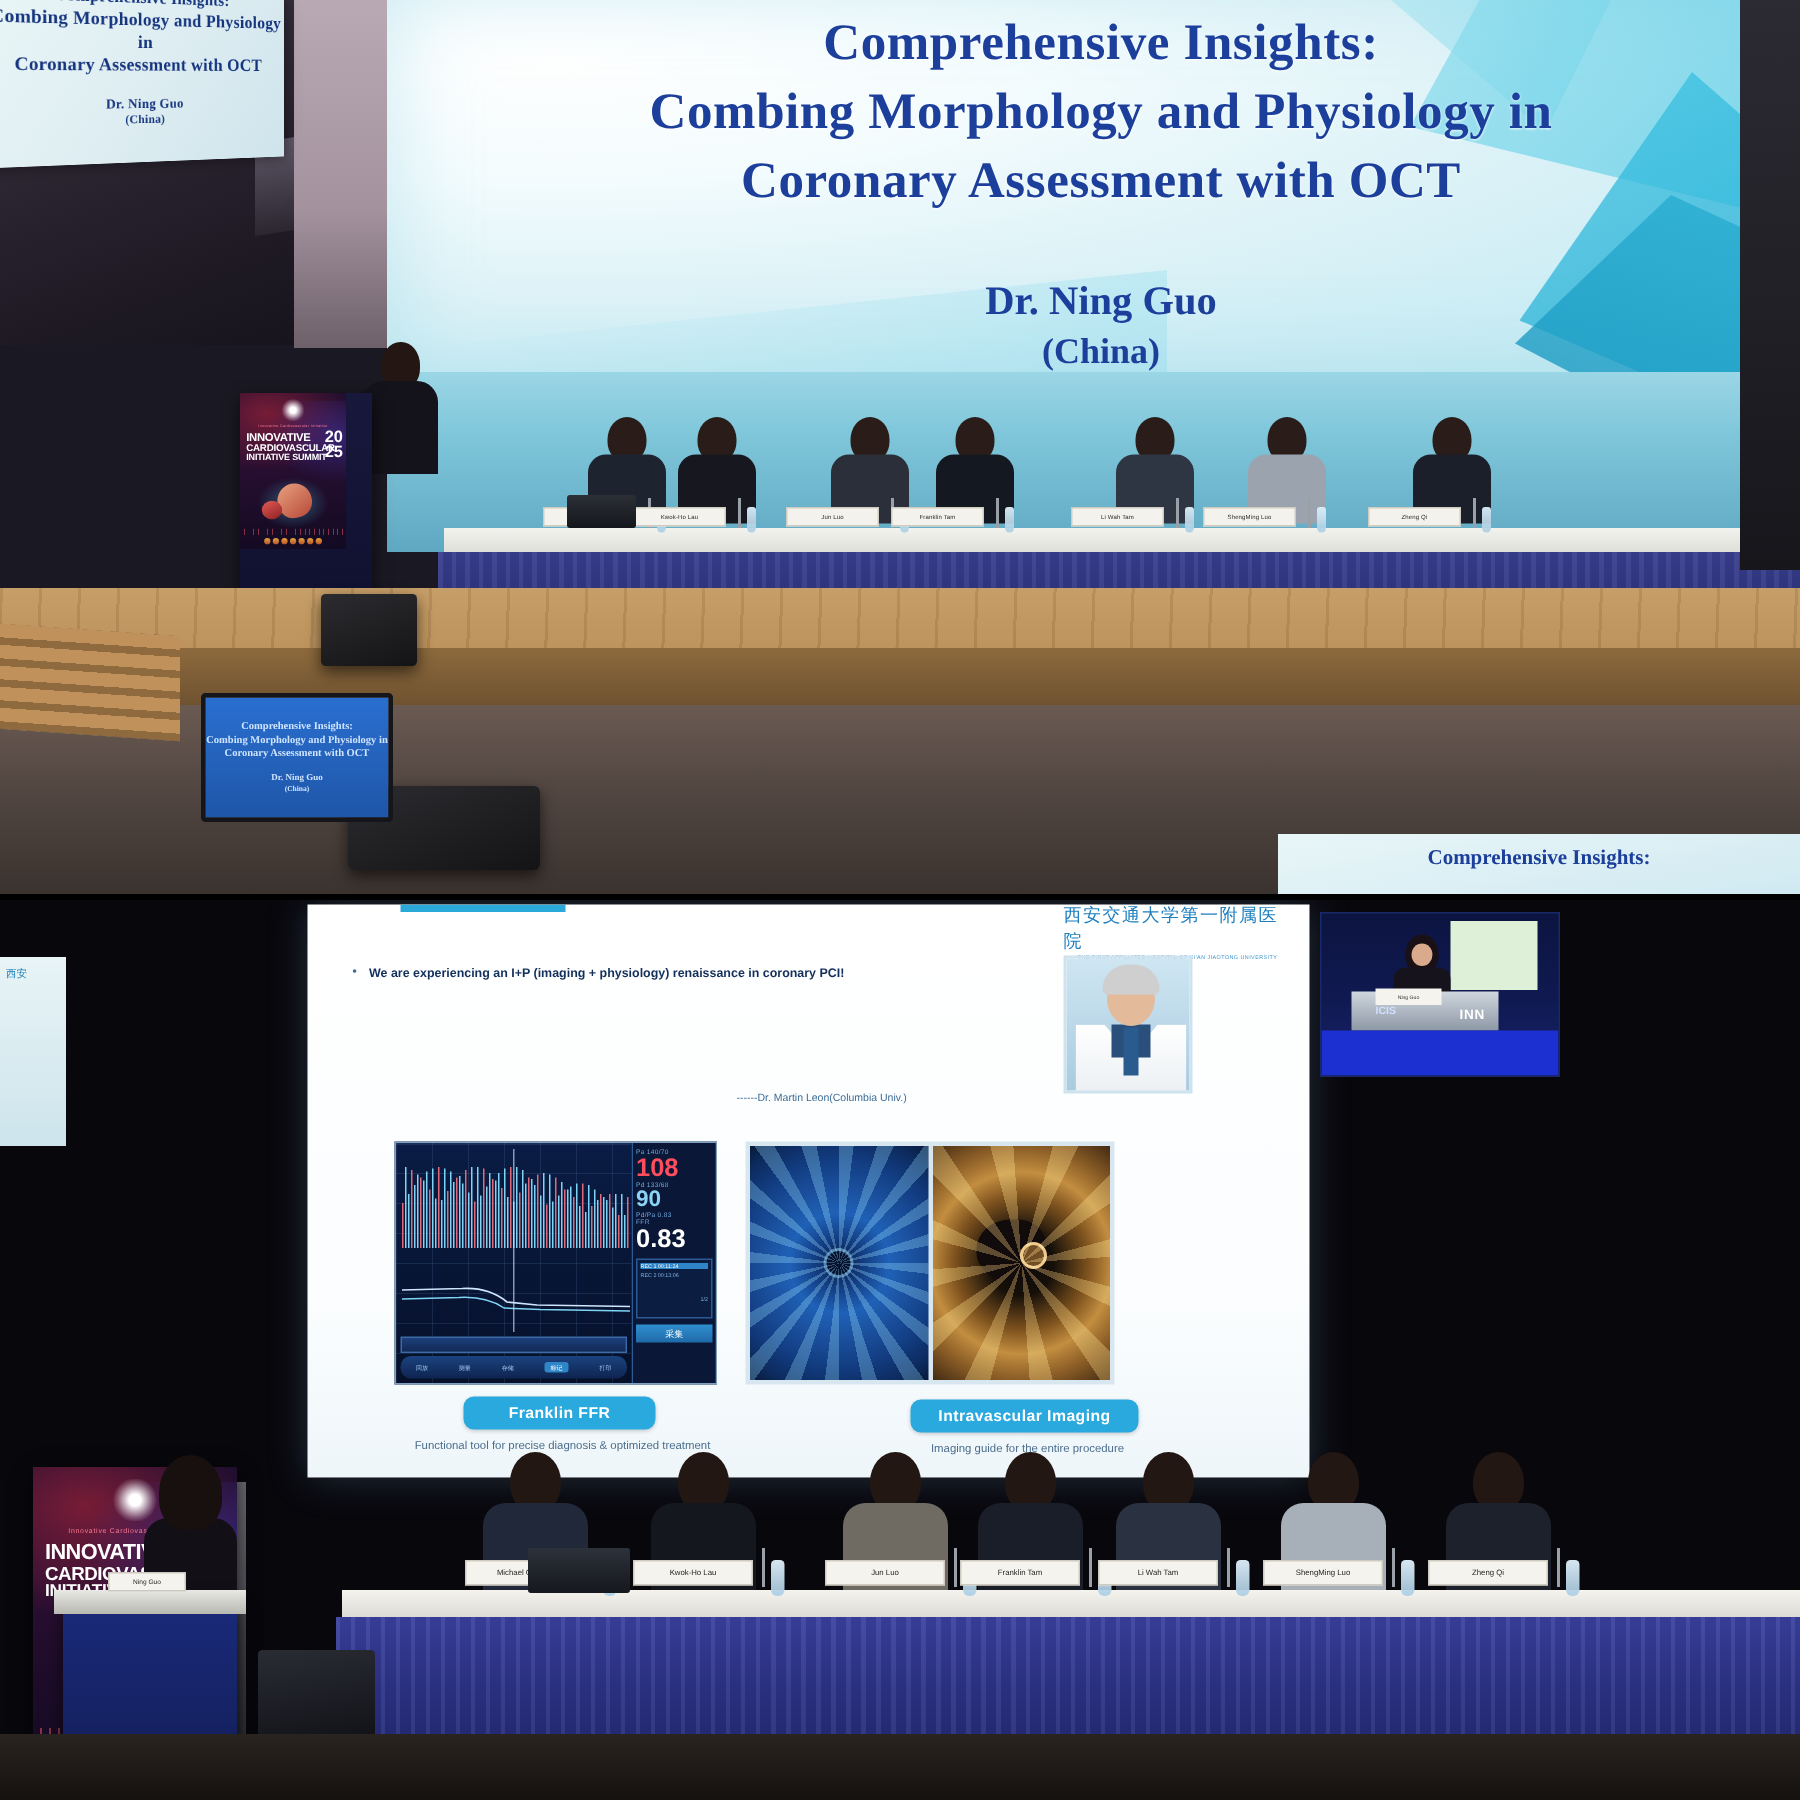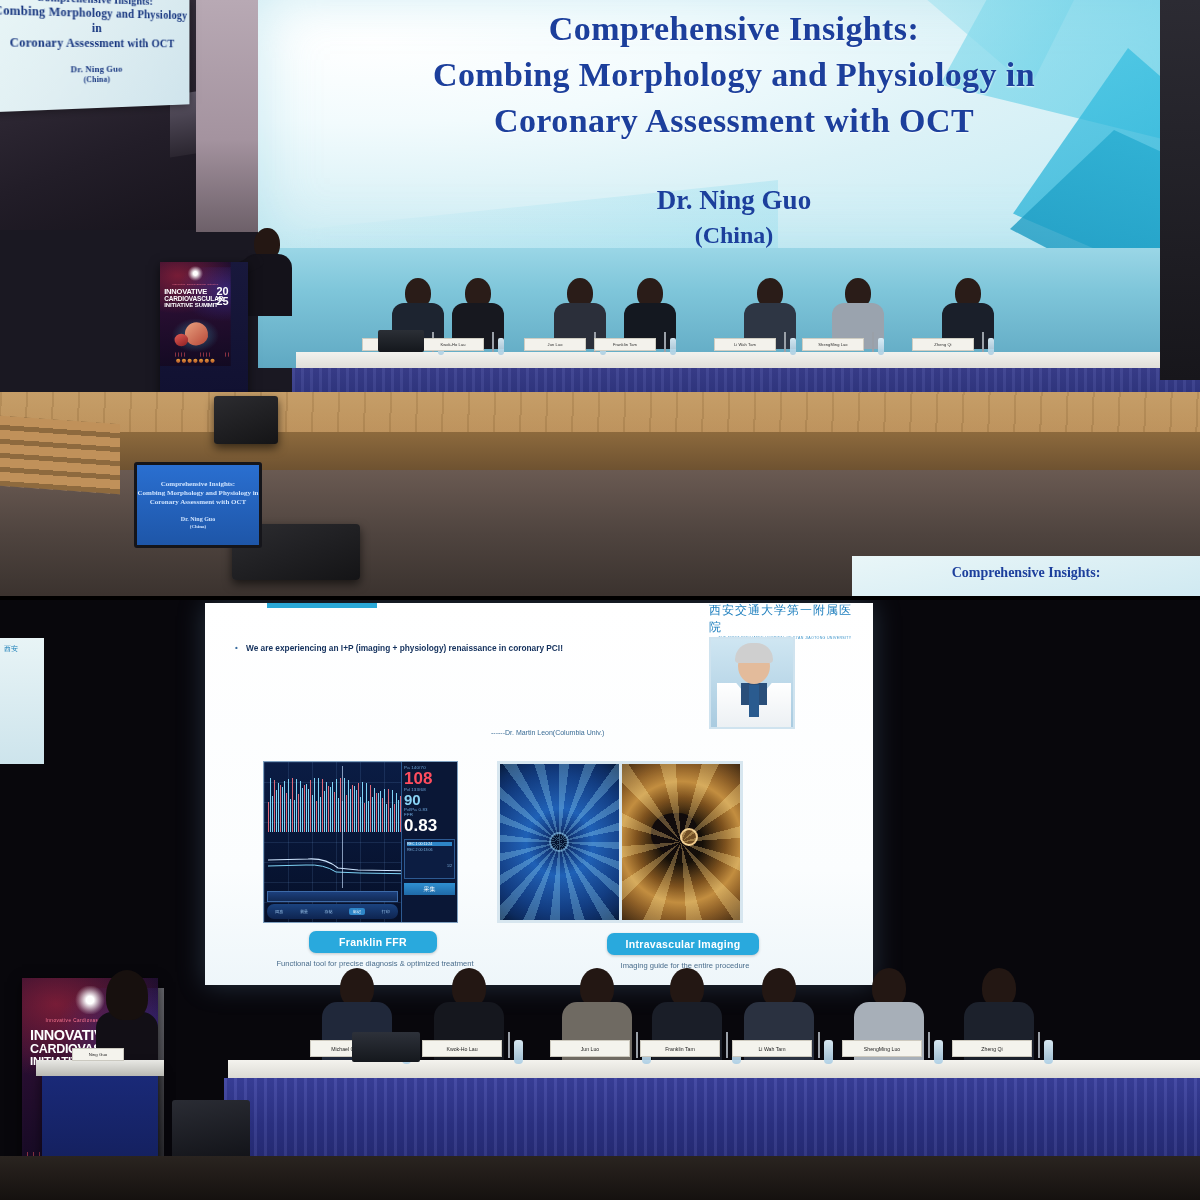--- a/index.html
+++ b/index.html
@@ -235,21 +235,21 @@
     overflow:hidden;
   }
   .pt-head{position:absolute;left:27px;top:9px;width:32px;height:36px;border-radius:50%;background:#e3bb9b;}
   .pt-hair{position:absolute;left:24px;top:4px;width:38px;height:20px;border-radius:19px 19px 4px 4px;background:#cfcfcf;}
   .pt-tie{position:absolute;left:38px;top:46px;width:10px;height:32px;background:#2a5b8f;}
   .pt-coat{position:absolute;left:6px;top:44px;width:74px;height:50px;background:linear-gradient(180deg,#ffffff,#e9eef2);clip-path:polygon(0 0,26% 0,43% 30%,57% 30%,74% 0,100% 0,100% 100%,0 100%);}
   .pt-shirt{position:absolute;left:30px;top:44px;width:26px;height:22px;background:#2a4f7a;}
 
   
   .ffr-panel{
-    position:absolute; left:58px; top:158px; width:195px; height:162px;
+    position:absolute; left:58px; top:158px; width:215px; height:162px;
     background:#0b1b3a; border:1px solid #7fa0c0;
     display:flex;
   }
   .ffr-trace{ position:relative; flex:1; background:linear-gradient(180deg,#0a1c44,#061029); overflow:hidden;}
   .grid-lines{position:absolute;inset:0;
     background-image:repeating-linear-gradient(90deg,rgba(120,170,230,.14) 0 1px,transparent 1px 24px),
                      repeating-linear-gradient(180deg,rgba(120,170,230,.14) 0 1px,transparent 1px 20px);}
   .wave{position:absolute;left:4px;top:14px;width:152px;height:56px;}
   .wave i{position:absolute;bottom:0;width:1px;background:#7fd3f5;}
   .wave i.r{background:#e06a7a;}
@@ -710,20 +710,32 @@
             <div class="cath"></div>
         </div>
       </div>
 
       <div class="badge badge-ffr">Franklin FFR</div>
       <div class="badge badge-img">Intravascular Imaging</div>
       <div class="cap cap-ffr">Functional tool for precise diagnosis &amp; optimized treatment</div>
       <div class="cap cap-img">Imaging guide for the entire procedure</div>
     </div>
 
+    <div class="pip">
+      <div class="pip-wall"></div>
+      <div class="pip-screen"></div>
+      <div class="pip-head"></div>
+        <div class="pip-face"></div>
+        <div class="pip-body"></div>
+      <div class="pip-podium"></div>
+      <div class="pip-plate">Ning Guo</div>
+      <div class="pip-blue"></div>
+      <div class="pip-logo">ICIS</div>
+      <div class="pip-inn">INN</div>
+    </div>
 
     <div class="bn-stand"></div>
     <div class="bot-banner">
       <div class="bn-glow"></div>
         <div class="bn-glow2"></div>
       <div class="bn-mark"></div>
       <div class="bn-sub">Innovative Cardiovascular Initiative</div>
       <div class="bn-title">
         <div class="bn-l1">INNOVATIVE</div>
         <div class="bn-l2">CARDIOVASCULAR</div>

